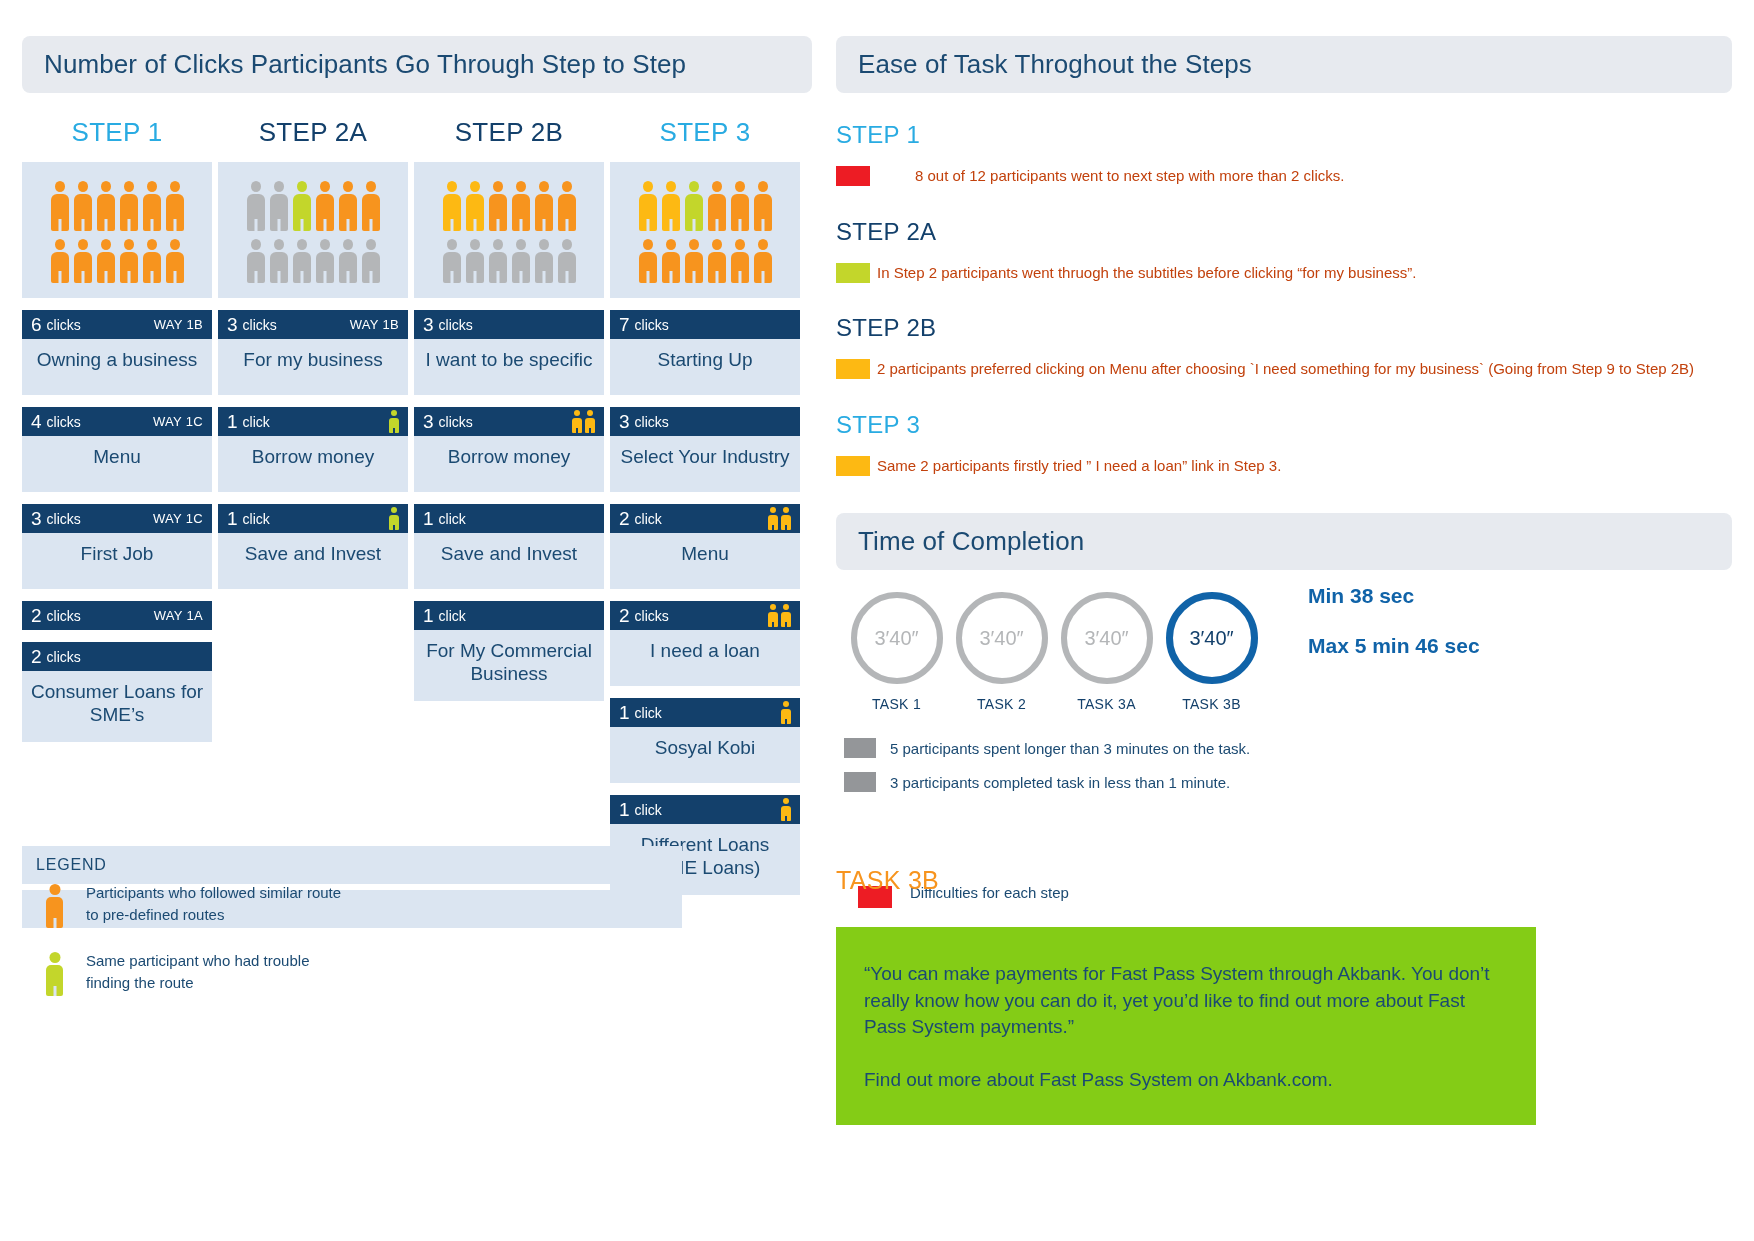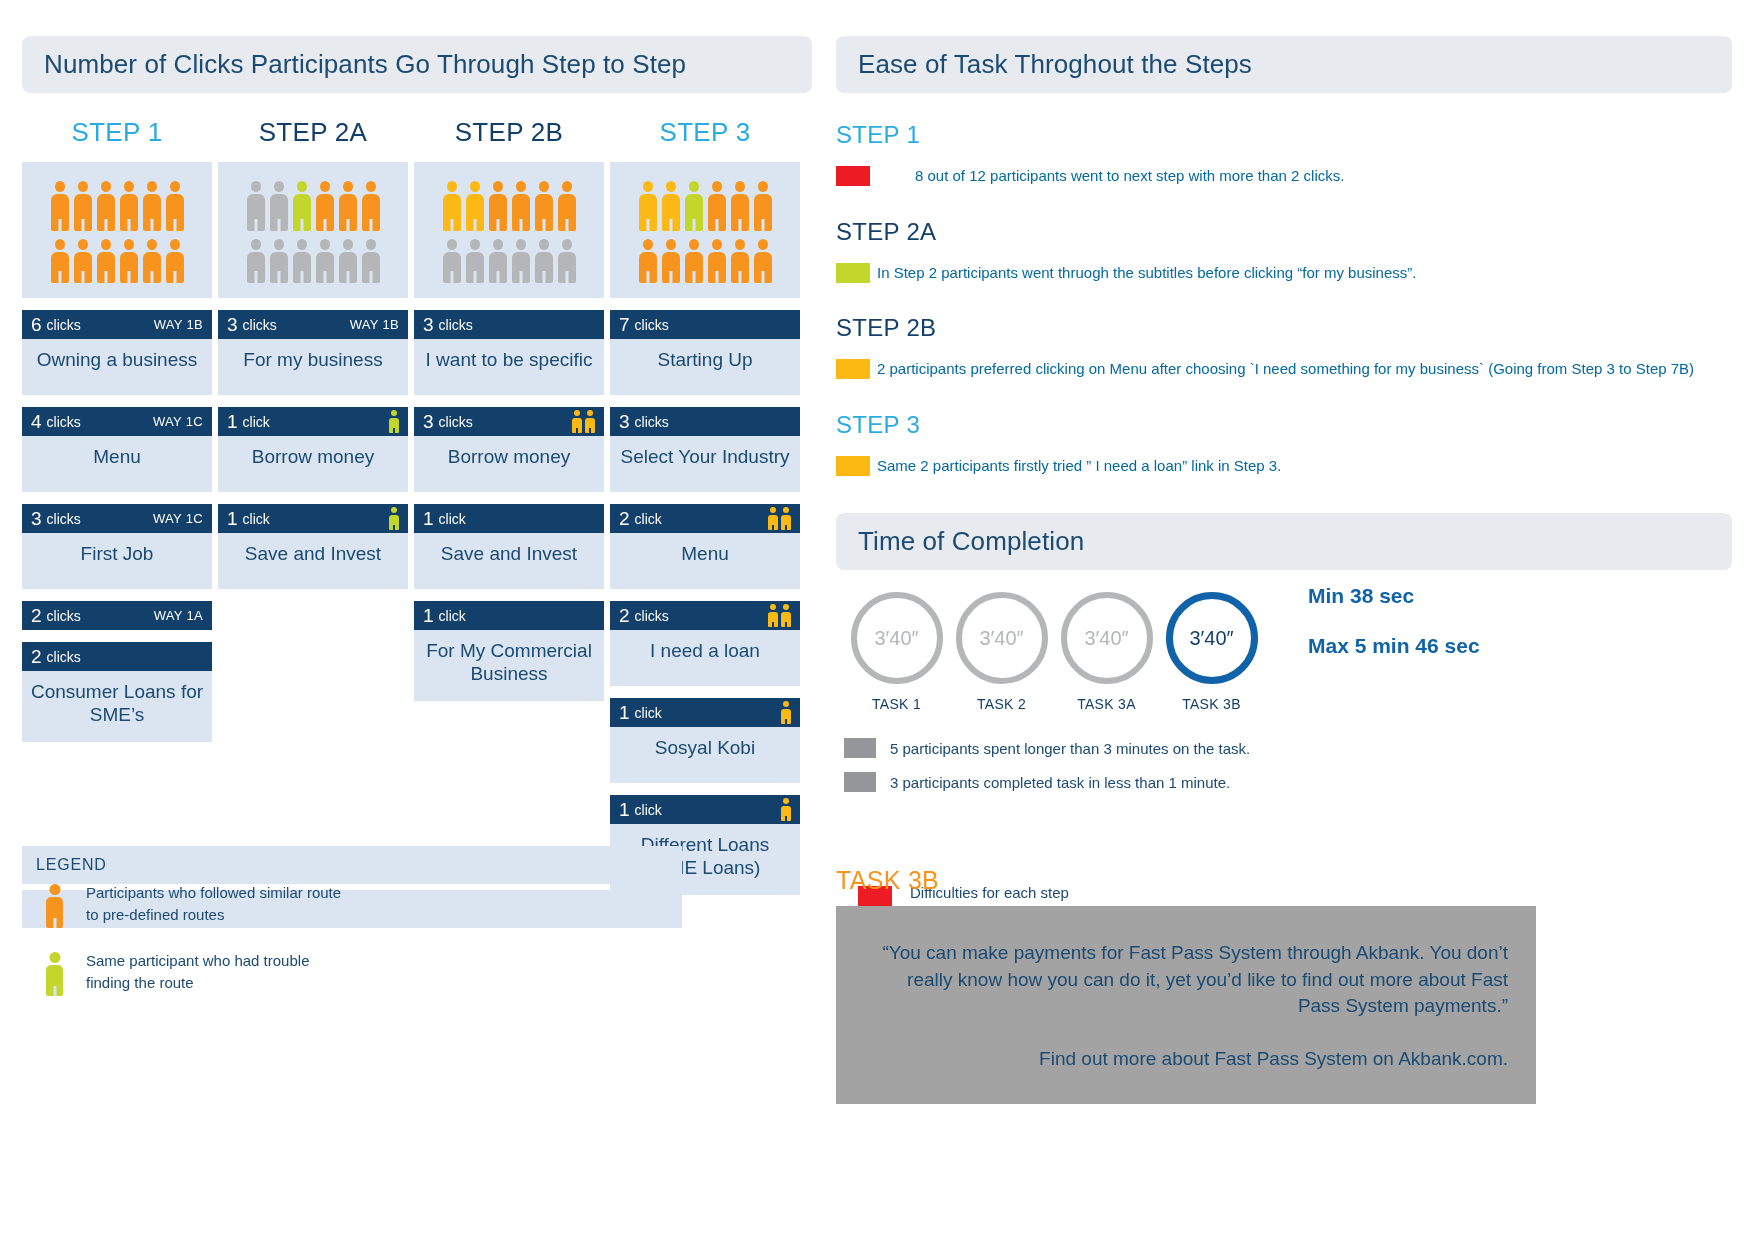--- a/index.html
+++ b/index.html
@@ -136,21 +136,21 @@
   .ease-list { margin-top: 28px; }
   .ease-block { margin-bottom: 10px; }
   .ease-step {
     font-size: 24px; letter-spacing: .3px; margin-bottom: 16px;
   }
   .ease-step.cyan { color: #29abe2; }
   .ease-step.navy { color: #13406b; }
   .ease-row { display: flex; align-items: flex-start; }
   .ease-sq { width: 34px; height: 20px; flex: none; margin-top: 1px; }
   .ease-note {
-    font-size: 15px; color: #0369a1; line-height: 1.5;
+    font-size: 15px; color: #c2410c; line-height: 1.5;
   }
   .ease-note.offset { margin-left: 45px; }
   .ease-note.tight  { margin-left: 7px; }
 
   
   .toc { margin-top: 36px; }
   .toc-circles { display: flex; align-items: flex-start; margin-top: 22px; padding-left: 8px; }
   .toc-item { width: 105px; text-align: center; }
   .circle {
     width: 92px; height: 92px; border-radius: 50%;
@@ -166,24 +166,23 @@
 
   .mod-notes { margin-top: 26px; padding-left: 8px; }
   .mod-row { display: flex; align-items: center; margin-bottom: 14px; }
   .mod-sq { width: 32px; height: 20px; background: #949699; margin-right: 14px; flex: none; }
   .mod-text { font-size: 15px; color: #1b4a72; }
 
   
   .task3b { position: absolute; left: 836px; top: 866px; width: 700px; }
   .task3b-title { font-size: 25px; color: #f7941e; letter-spacing: .3px; }
   .task3b-box {
-    margin-top: 11px;
-    background: #a3a3a3;
+    margin-top: 32px;
+    background: #84cc16;
     padding: 34px 28px 32px 28px;
-    text-align: right;
   }
   .task3b-box p { font-size: 19px; line-height: 1.4; color: #1b4a72; }
   .task3b-box p + p { margin-top: 26px; }
 </style>
 </head>
 <body>
 
 <div class="page">
 
   <div class="left">
@@ -662,21 +661,21 @@
           <div class="ease-step navy">STEP 2A</div>
           <div class="ease-row">
             <div class="ease-sq" style="background: rgb(195, 214, 43);"></div>
             <div class="ease-note tight">In Step 2 participants went thruogh the subtitles before clicking “for my business”.</div>
           </div>
         </div>
         <div class="ease-block" style="margin-bottom: 30px;">
           <div class="ease-step navy">STEP 2B</div>
           <div class="ease-row">
             <div class="ease-sq" style="background: rgb(253, 185, 19);"></div>
-            <div class="ease-note tight">2 participants preferred clicking on Menu after choosing `I need something for my  business` (Going from Step 3 to Step 7B)</div>
+            <div class="ease-note tight">2 participants preferred clicking on Menu after choosing `I need something for my  business` (Going from Step 9 to Step 2B)</div>
           </div>
         </div>
         <div class="ease-block" style="margin-bottom: 30px;">
           <div class="ease-step cyan">STEP 3</div>
           <div class="ease-row">
             <div class="ease-sq" style="background: rgb(253, 185, 19);"></div>
             <div class="ease-note tight">Same 2 participants firstly tried ” I need a loan” link in Step 3.</div>
           </div>
         </div>
       </div>

